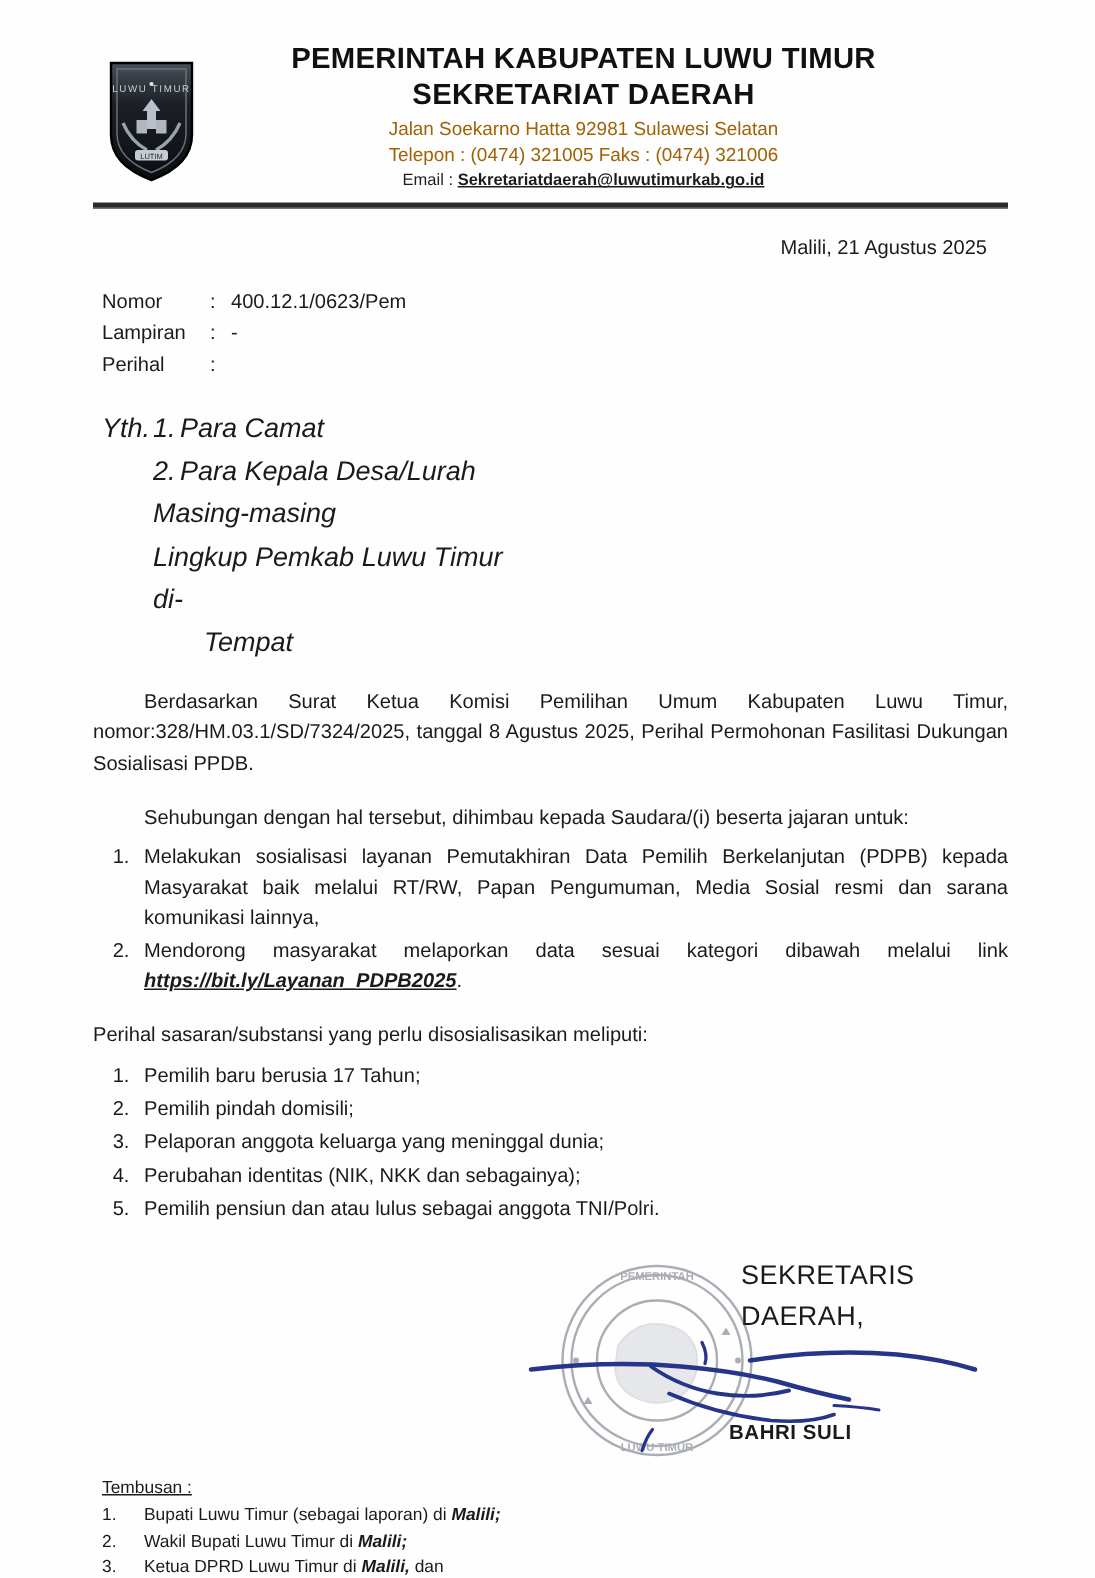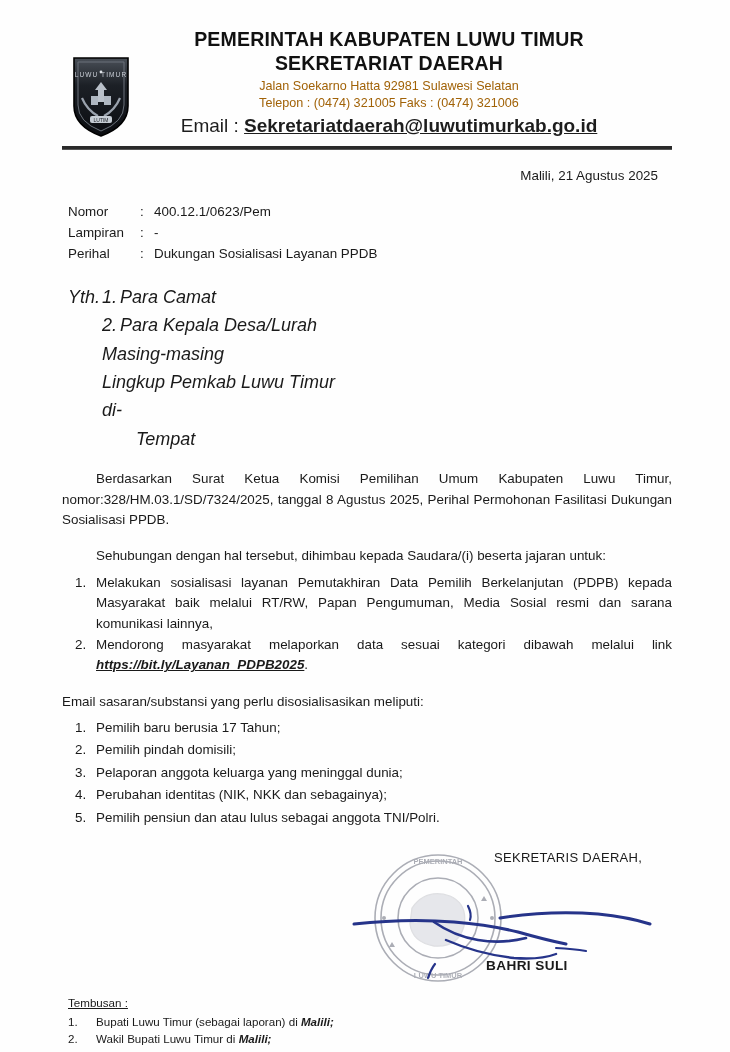--- a/index.html
+++ b/index.html
@@ -21,21 +21,21 @@
     width: 730px;
     height: 1052px;
     background: #fefefe;
   }
 
   
   .letterhead {
     position: relative;
     padding: 28px 58px 0 62px;
     display: flex;
-    align-items: flex-end;
+    align-items: center;
   }
   .crest {
     width: 66px;
     height: 86px;
     flex: 0 0 66px;
     margin-top: 6px;
     margin-left: 6px;
   }
   .head-text {
     flex: 1;
@@ -58,21 +58,21 @@
     color: #111;
     margin-bottom: 2px;
   }
   .addr-line {
     font-size: 12.6px;
     line-height: 1.42;
     color: #a16207;
     font-weight: 500;
   }
   .email-line {
-    font-size: 19px;
+    font-size: 11px;
     line-height: 1.42;
     color: #1d1d1d;
     font-weight: 500;
   }
   .email-addr {
     text-decoration: underline;
     font-weight: bold;
   }
   .rule {
     margin: 6px 58px 0 62px;
@@ -161,21 +161,21 @@
   
   .sign-area {
     position: relative;
     height: 150px;
     margin-top: 12px;
   }
   .sign-title {
     position: absolute;
     left: 432px;
     top: 8px;
-    font-size: 13px;
+    font-size: 18px;
     letter-spacing: 0.3px;
   }
   .sign-name {
     position: absolute;
     left: 424px;
     top: 116px;
     font-size: 13.6px;
     font-weight: bold;
     letter-spacing: 0.4px;
   }
@@ -260,21 +260,20 @@
         <span class="ref-value">400.12.1/0623/Pem</span>
       </div>
       <div class="ref-row">
         <span class="ref-label">Lampiran</span>
         <span class="ref-colon">:</span>
         <span class="ref-value">-</span>
       </div>
       <div class="ref-row">
         <span class="ref-label">Perihal</span>
         <span class="ref-colon">:</span>
-        <span class="ref-value">Dukungan Sosialisasi Layanan PPDB</span>
       </div>
     </div>
 
     <div class="yth-block">
       <div class="yth-row">
         <span class="yth-tag">Yth.</span>
         <span class="yth-num">1.</span>
         <span class="yth-txt">Para Camat</span>
       </div>
       <div class="yth-row yth-indent">
@@ -289,21 +288,21 @@
 
     <div class="para indent">Berdasarkan Surat Ketua Komisi Pemilihan Umum Kabupaten Luwu Timur, nomor:328/HM.03.1/SD/7324/2025, tanggal 8 Agustus 2025, Perihal Permohonan Fasilitasi Dukungan Sosialisasi PPDB.</div>
 
     <div class="para indent">Sehubungan dengan hal tersebut, dihimbau kepada Saudara/(i) beserta jajaran untuk:</div>
 
     <ol class="olist">
       <li>Melakukan sosialisasi layanan Pemutakhiran Data Pemilih Berkelanjutan (PDPB) kepada Masyarakat baik melalui RT/RW, Papan Pengumuman, Media Sosial resmi dan sarana komunikasi lainnya,</li>
       <li><span>Mendorong masyarakat melaporkan data sesuai kategori dibawah melalui link </span><span class="link">https://bit.ly/Layanan_PDPB2025</span><span>.</span></li>
     </ol>
 
-    <div class="para">Email sasaran/substansi yang perlu disosialisasikan meliputi:</div>
+    <div class="para">Perihal sasaran/substansi yang perlu disosialisasikan meliputi:</div>
 
     <ol class="olist tight">
       <li>Pemilih baru berusia 17 Tahun;</li>
       <li>Pemilih pindah domisili;</li>
       <li>Pelaporan anggota keluarga yang meninggal dunia;</li>
       <li>Perubahan identitas (NIK, NKK dan sebagainya);</li>
       <li>Pemilih pensiun dan atau lulus sebagai anggota TNI/Polri.</li>
     </ol>
 
 

